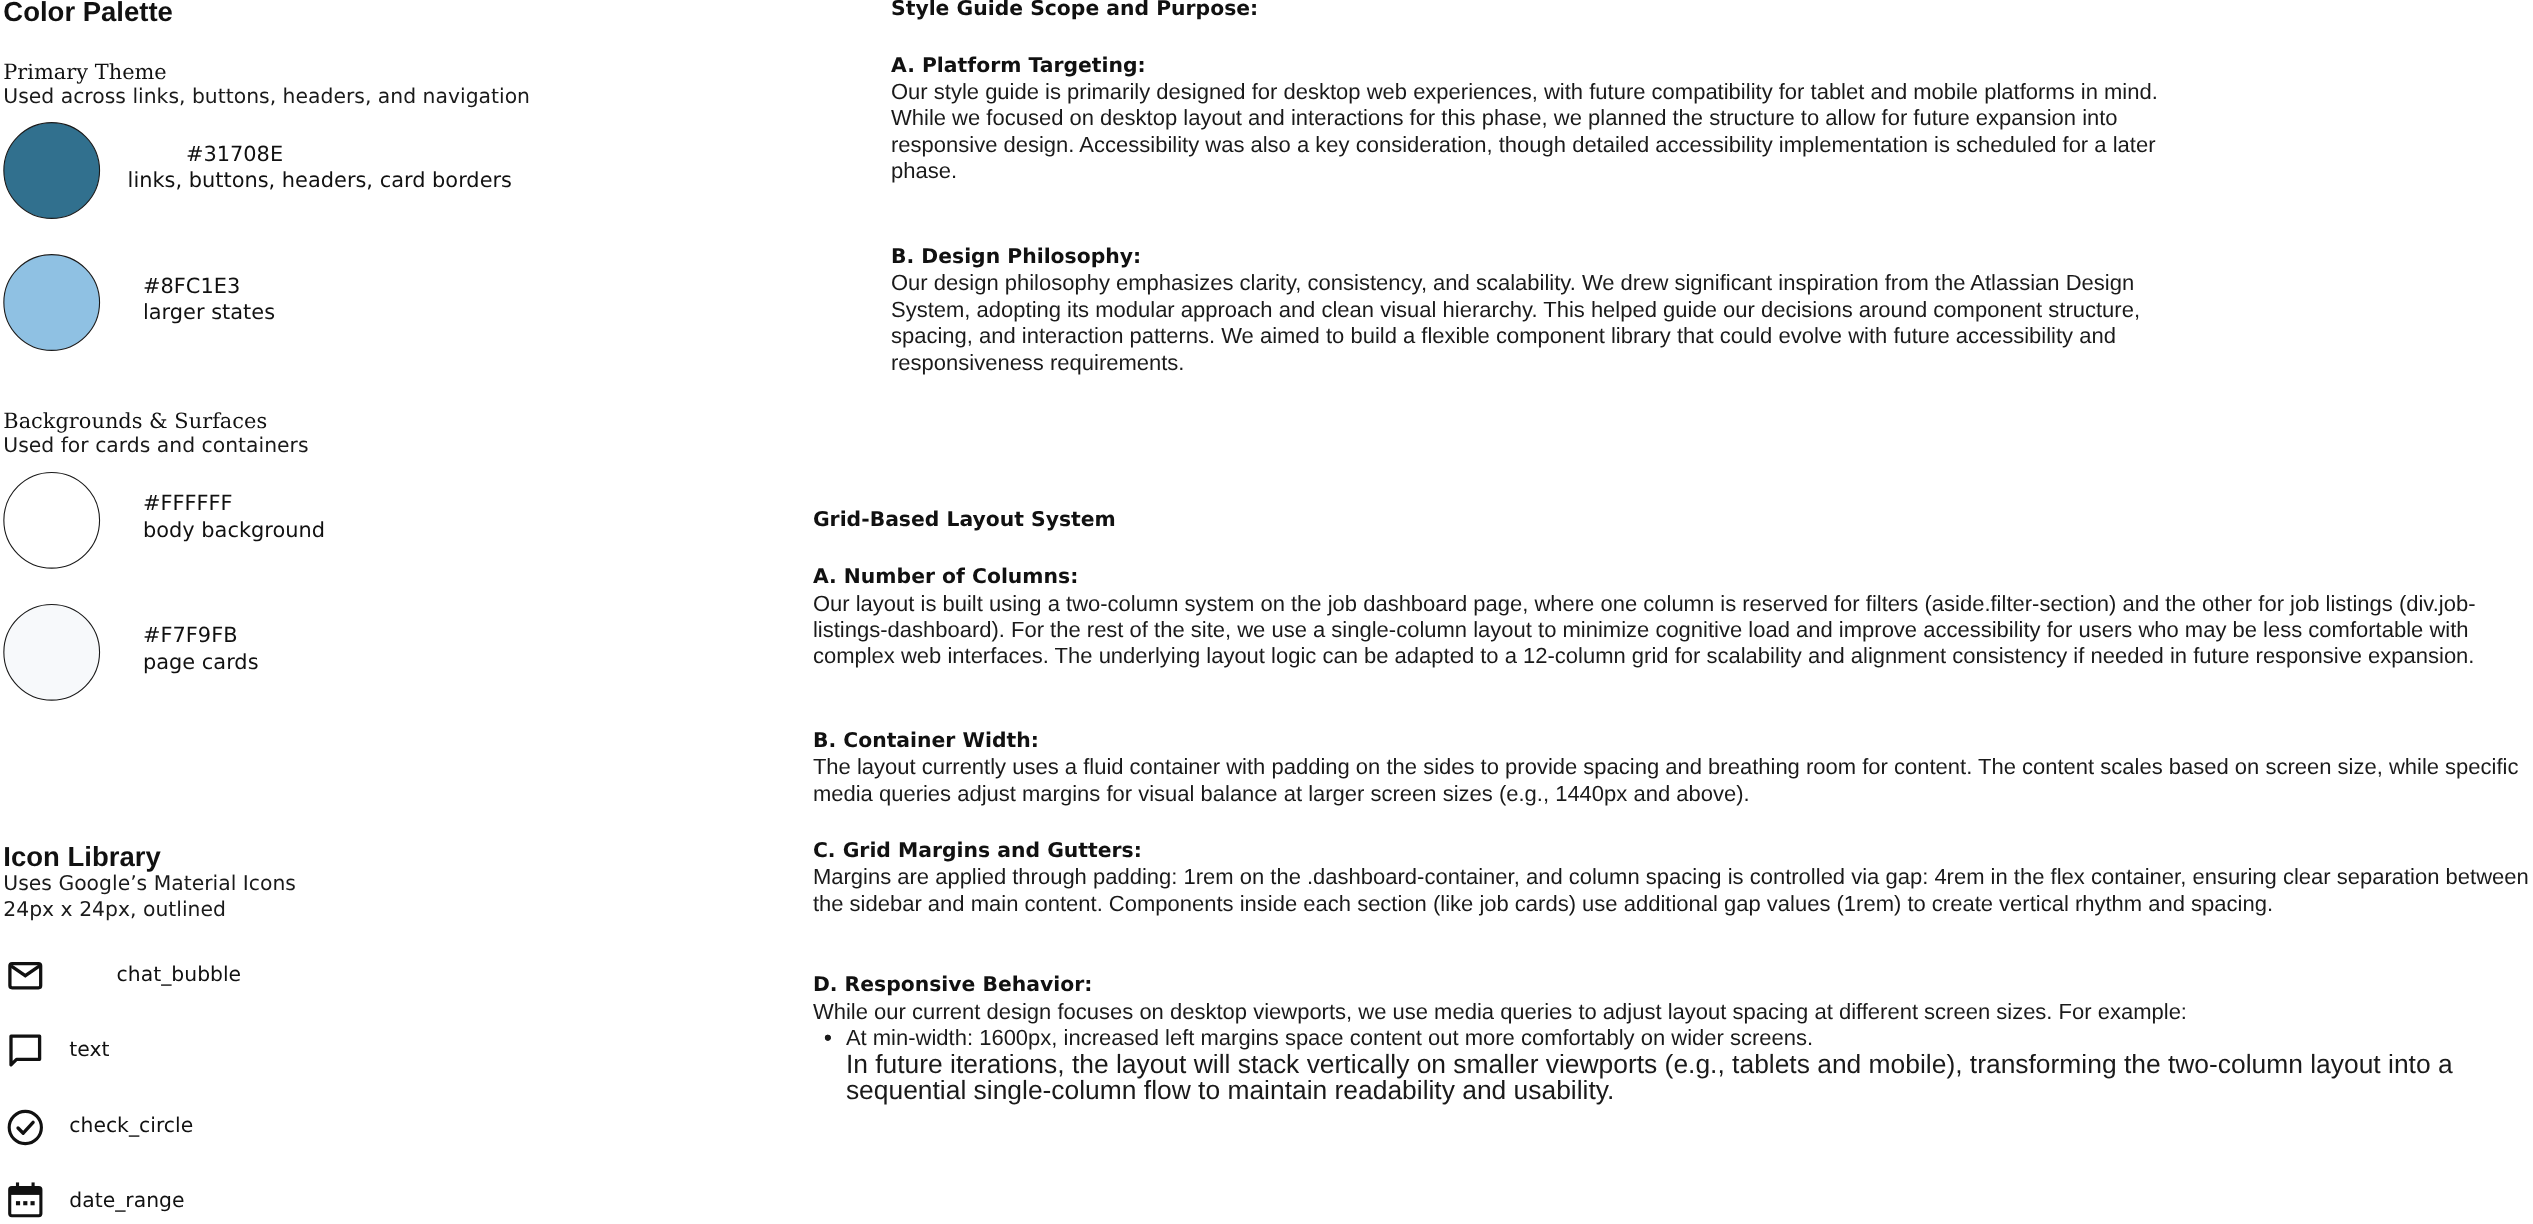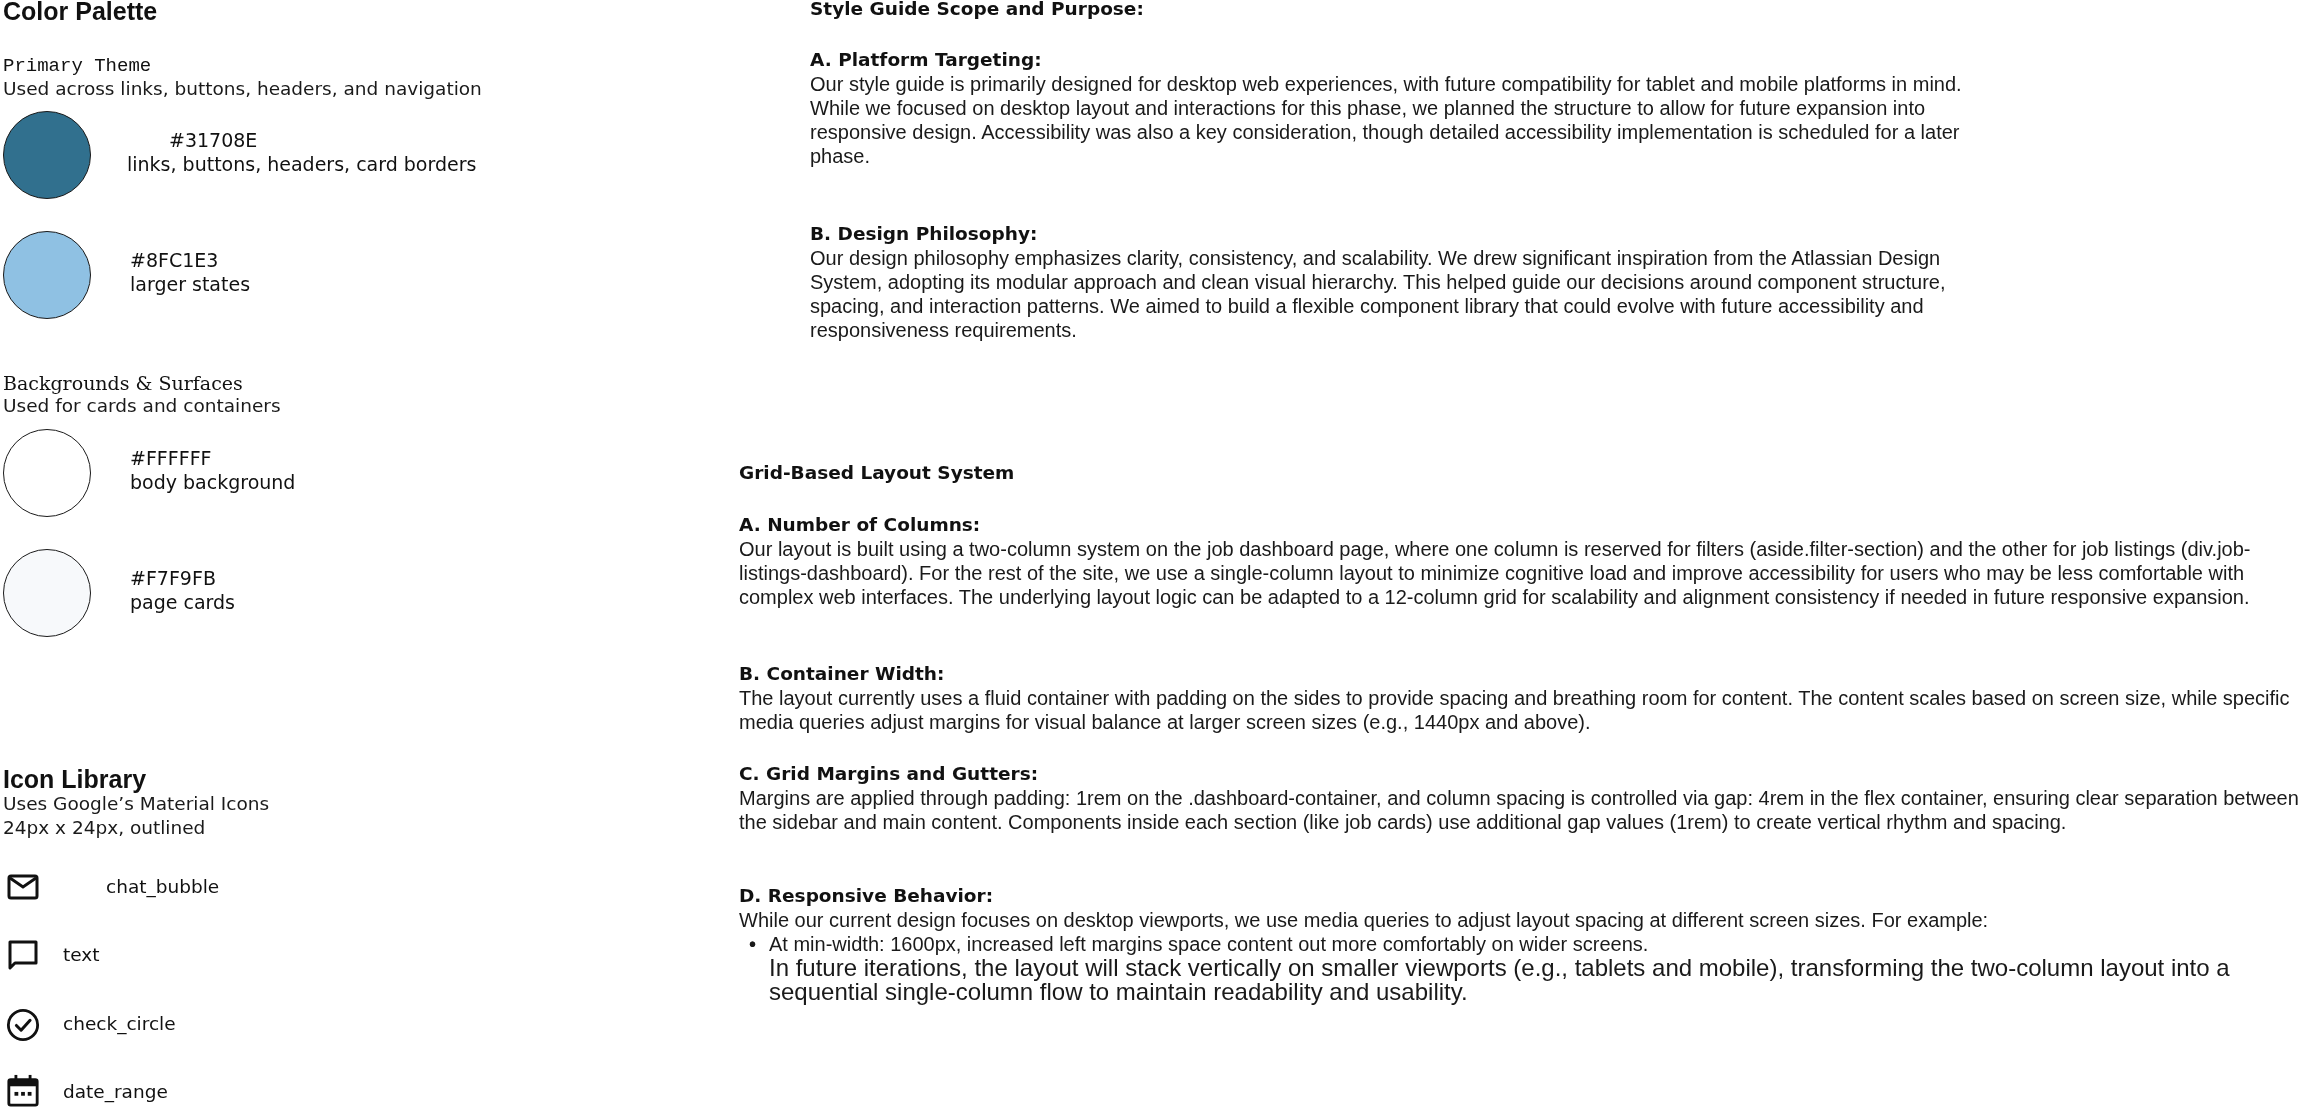--- a/index.html
+++ b/index.html
@@ -21,26 +21,26 @@
   .bullets { list-style: none; margin: 0; padding: 0; }
   .bullets li { position: relative; padding-left: 30px; font-family: "Liberation Sans", sans-serif; font-size: 20px; line-height: 24px; color: #1a1a1a; }
   .bullets li .dot { position: absolute; left: 10px; top: 0; }
   .indent { padding-left: 30px; font-family: Liberation Sans, sans-serif; font-size: 24px; line-height: 24px; color: #1a1a1a; }
 </style>
 </head>
 <body>
 
 <div class="abs title" style="left:3px; top:-2px;">Color Palette</div>
 
-<div class="abs serif-sub" style="left:3px; top:54px;font-family:Liberation Mono, monospace;">Primary Theme</div>
+<div class="abs serif-sub" style="left:3px; top:54px;">Primary Theme</div>
 <div class="abs body-txt" style="left:3px; top:77px;">Used across links, buttons, headers, and navigation</div>
 
 <div class="abs swatch" style="left:3px; top:111px; background:#31708E;" title="#31708E"></div>
 <div class="abs hex" style="left:130px; top:128px;margin-left:39px;">#31708E</div>
-<div class="abs hex" style="left:127px; top:152px;">links, buttons, headers, card borders</div>
+<div class="abs hex" style="left:116px; top:152px;">links, buttons, headers, card borders</div>
 
 <div class="abs swatch" style="left:3px; top:231px; background:#8FC1E3;" title="#8FC1E3"></div>
 <div class="abs hex" style="left:130px; top:248px;">#8FC1E3</div>
 <div class="abs hex" style="left:130px; top:272px;">larger states</div>
 
 <div class="abs serif-sub" style="left:3px; top:371px;">Backgrounds &amp; Surfaces</div>
 <div class="abs body-txt" style="left:3px; top:394px;">Used for cards and containers</div>
 
 <div class="abs swatch" style="left:3px; top:429px; background:#FFFFFF;" title="#FFFFFF"></div>
 <div class="abs hex" style="left:130px; top:446px;">#FFFFFF</div>

